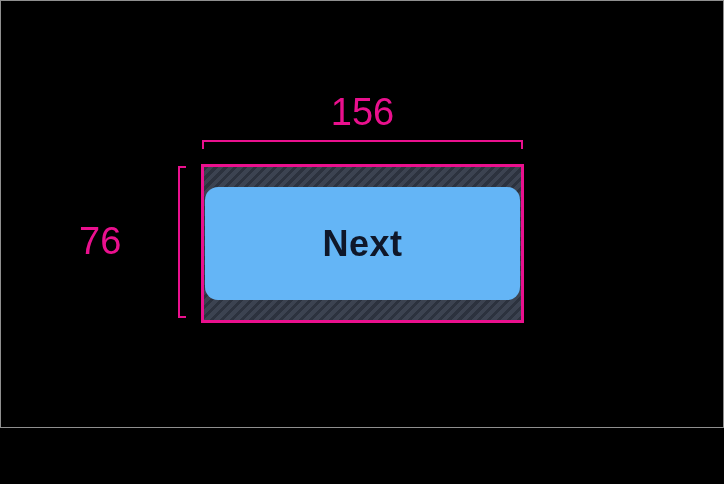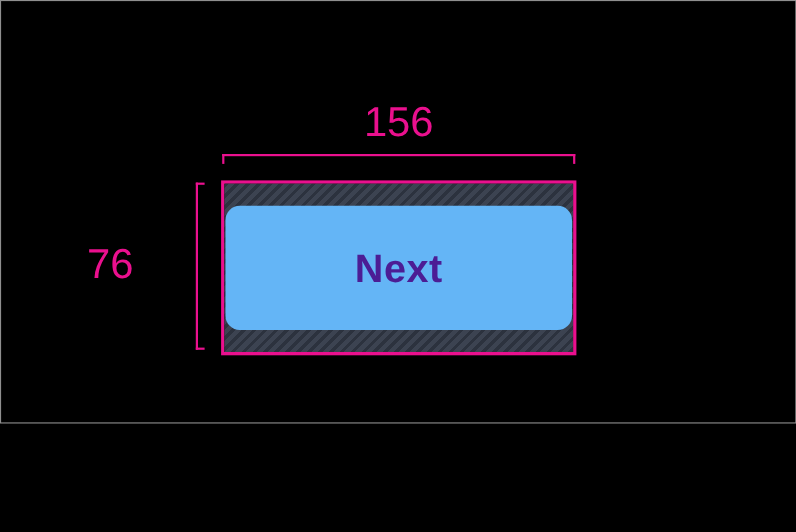--- a/index.html
+++ b/index.html
@@ -4,21 +4,21 @@
 <style>
   * { margin: 0; padding: 0; box-sizing: border-box; }
   html, body { width: 724px; height: 484px; }
   body {
     font-family: "Liberation Sans", "DejaVu Sans", sans-serif;
     background: #000;
   }
   .canvas {
     position: relative;
     width: 724px;
-    height: 385px;
+    height: 428px;
     background: #000;
     border: 1px solid #8f8f8f;
     overflow: hidden;
   }
 
   
   .measured-box {
     position: absolute;
     left: 200px;
     top: 163px;
@@ -46,21 +46,21 @@
     top: 20px;
     bottom: 20px;
     background: #64B5F6;
     border-radius: 13px;
     display: flex;
     align-items: center;
     justify-content: center;
     font-size: 36px;
     font-weight: 600;
     letter-spacing: 0.5px;
-    color: #4c1d95;
+    color: #0f172a;
     cursor: pointer;
     border: none;
   }
 
   
   .h-bracket {
     position: absolute;
     left: 201px;
     top: 139px;
     width: 321px;

